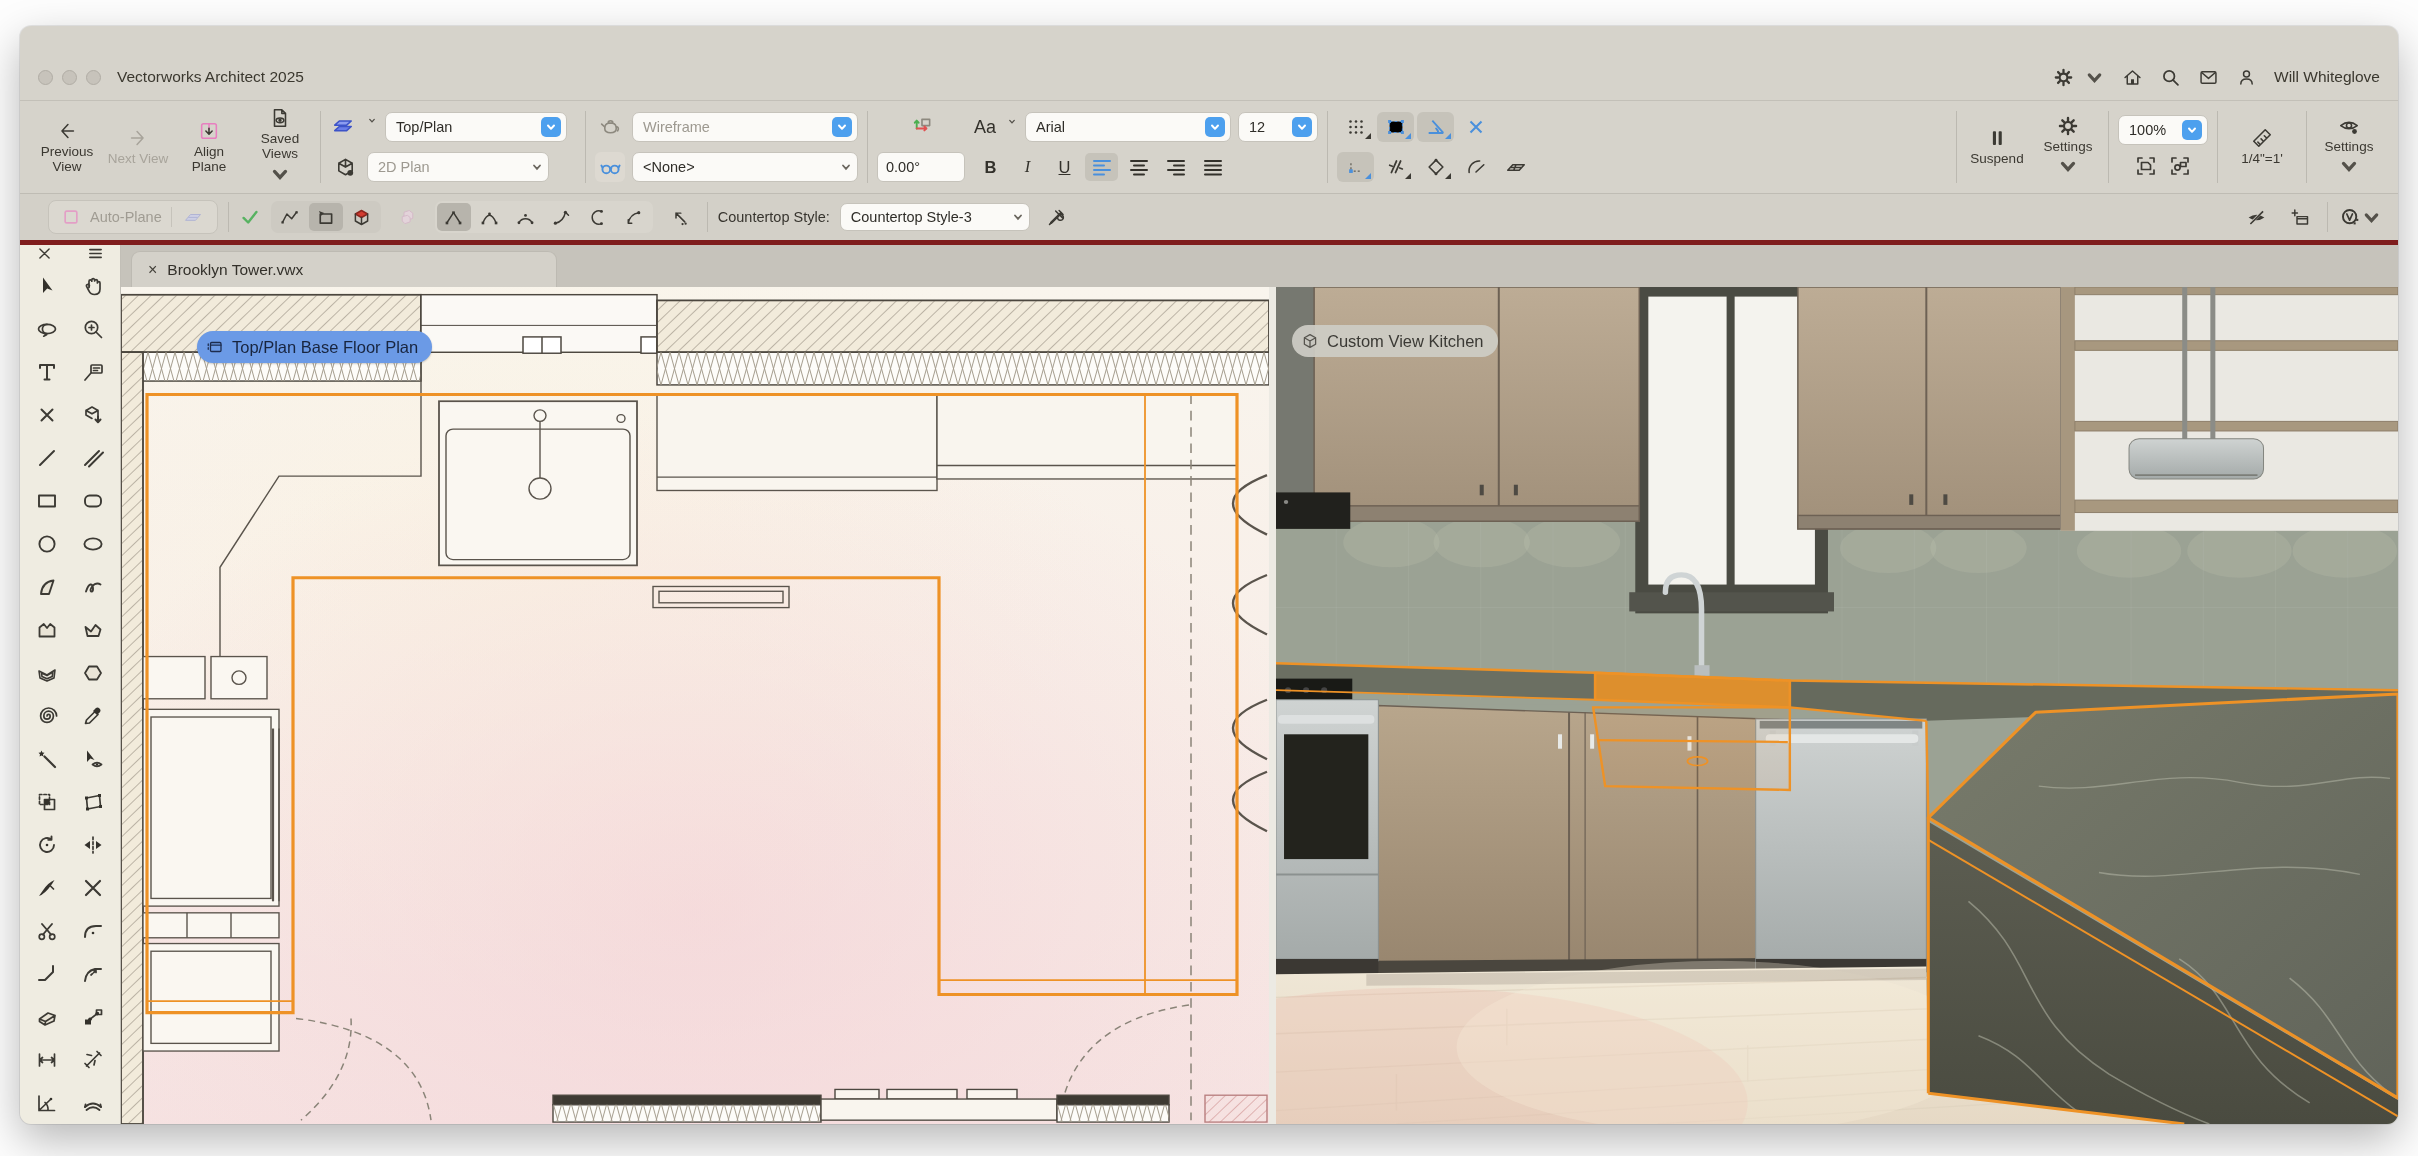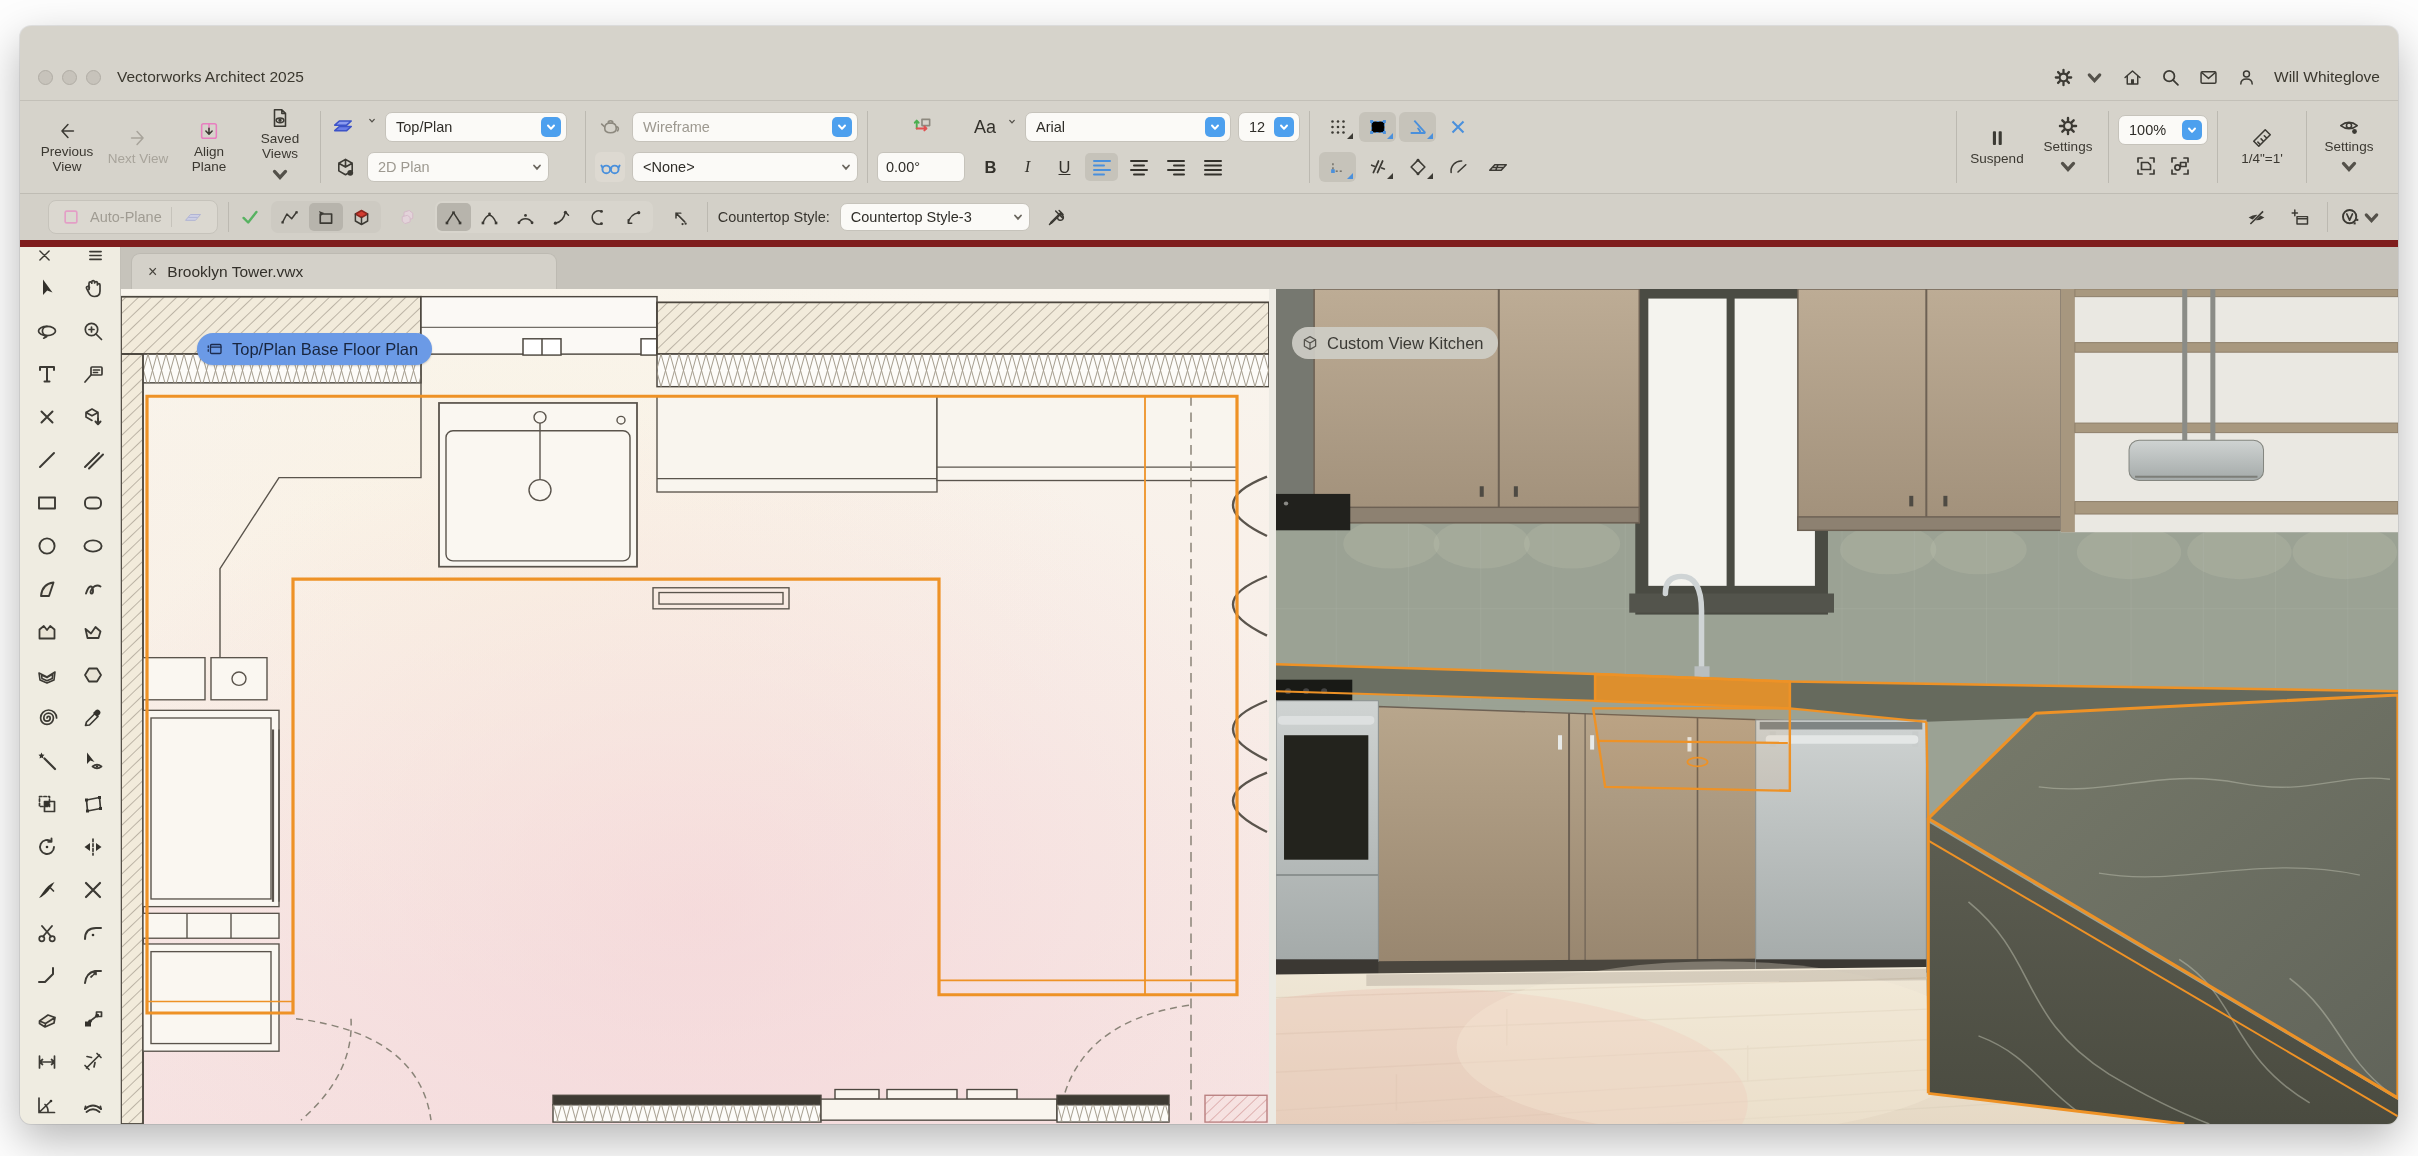--- a/index.html
+++ b/index.html
@@ -43,21 +43,21 @@
   .snap svg{width:22px;height:22px;}
   .snap.on{background:#c6c3ba;}
   .snap .tri{position:absolute;right:3px;bottom:3px;width:0;height:0;border-left:6px solid transparent;border-bottom:6px solid #3c3a34;}
   .snap .tri.b{border-bottom-color:#4a90dc;}
   .fmt{width:33px;height:28px;border-radius:5px;display:flex;align-items:center;justify-content:center;font-size:16.5px;color:#33312b;}
   .fmt.sel{background:#c6c3ba;}
   .alnsvg{width:20px;height:18px;stroke-width:2;fill:none;stroke:#33312b;stroke-linecap:round;}
   .fmt.sel .alnsvg{stroke:#4a90dc;}
   .minichev{width:12px;height:9px;stroke:#54514a;stroke-width:1.8;fill:none;stroke-linecap:round;}
   
-  .modebar{flex:0 0 46px;display:flex;align-items:center;gap:10px;padding:0 14px 0 28px;background:#d3d0c8;border-bottom:7px solid #7f1d1d;}
+  .modebar{flex:0 0 46px;display:flex;align-items:center;gap:10px;padding:0 14px 0 28px;background:#d3d0c8;border-bottom:5px solid #7f1d1d;}
   .apgroup{display:flex;align-items:center;gap:9px;height:32px;background:#dbd8d0;border:1px solid #c6c3bb;border-radius:8px;padding:0 12px;color:#a09c93;font-size:14.5px;}
   .apgroup .isep{width:1px;height:20px;background:#c6c3bb;}
   .msep{width:1px;height:30px;background:#bcb9b1;}
   .mgroup{display:flex;align-items:center;background:#cdcac2;border-radius:7px;padding:2px;gap:2px;}
   .mslot{width:34px;height:28px;border-radius:5px;display:flex;align-items:center;justify-content:center;}
   .mslot.on{background:#b7b4ac;}
   .mslot svg{width:21px;height:21px;}
   .mlabel{font-size:14.5px;color:#37342e;}
   
   .content{flex:1;display:flex;min-height:0;}
@@ -664,21 +664,21 @@
               </svg>
             </span>
         <div class="pill" style="width:206px">
           <span class="txt">Arial</span>
           <span class="bluechev">
                 <svg viewBox="0 0 12 12">
                   <path d="M3 4.5 L6 7.8 L9 4.5"></path>
                 </svg>
               </span>
         </div>
-        <div class="pill" style="width:62px">
+        <div class="pill" style="width:80px">
           <span class="txt">12</span>
           <span class="bluechev">
                 <svg viewBox="0 0 12 12">
                   <path d="M3 4.5 L6 7.8 L9 4.5"></path>
                 </svg>
               </span>
         </div>
       </div>
       <div class="trow" style="gap:4px">
         <div class="fmt" style="font-weight:bold">B</div>

